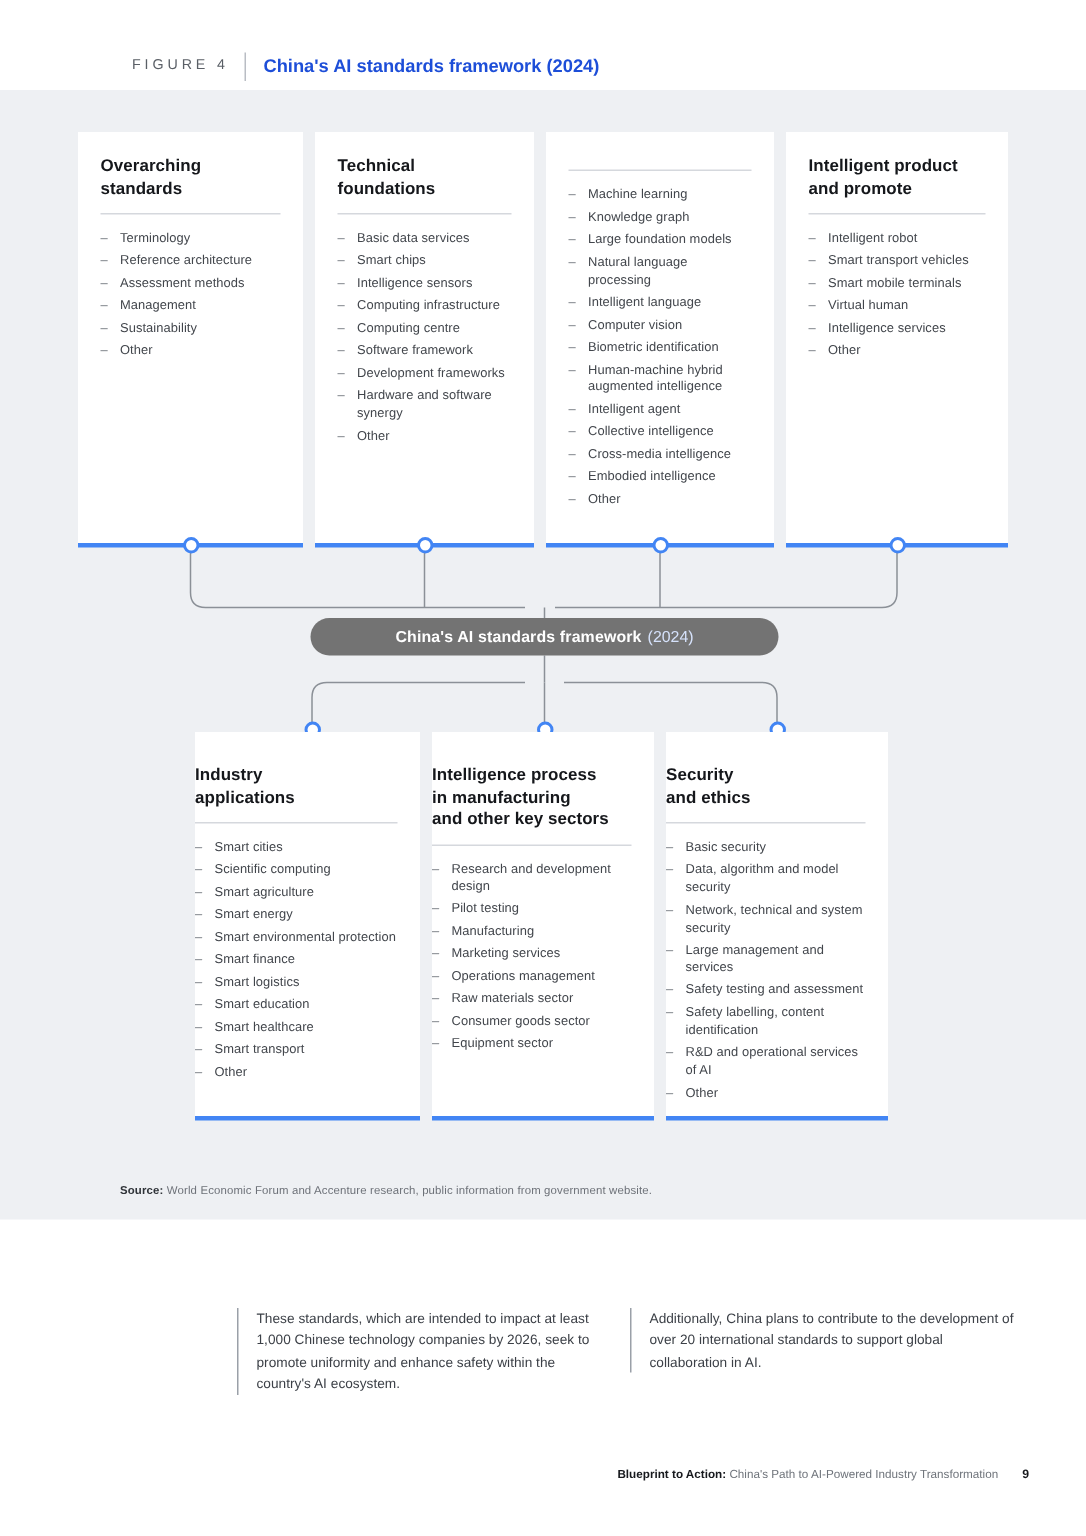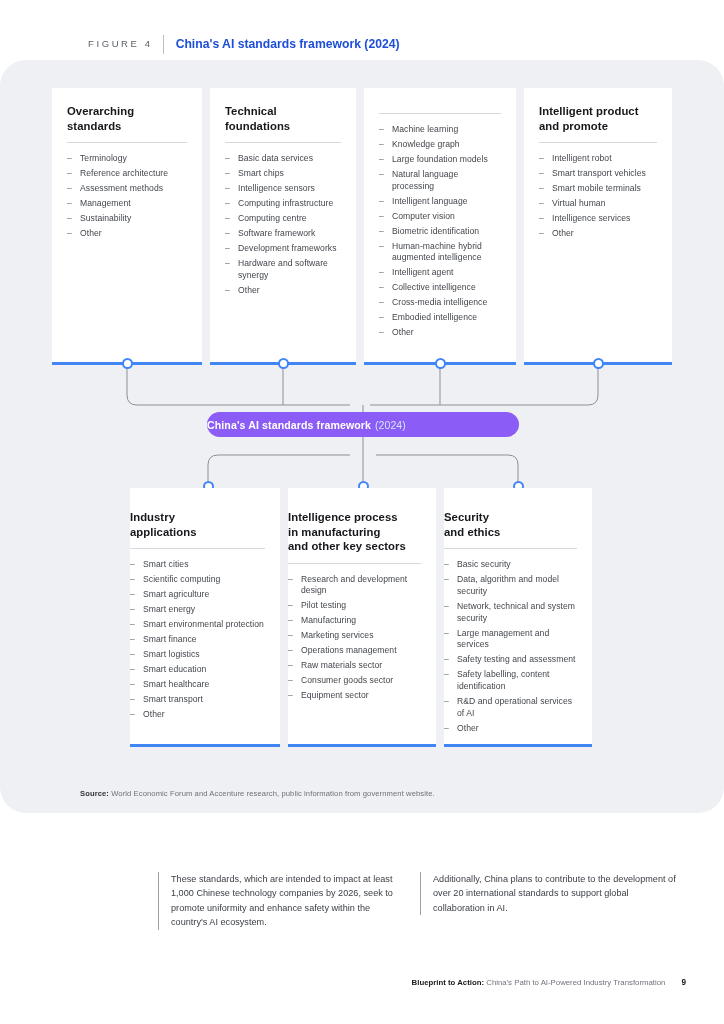--- a/index.html
+++ b/index.html
@@ -28,21 +28,20 @@
     width:1px;height:19px;background:#b9bdc4;margin:0 12px 0 10px;
   }
   .fig-title{
     font-size:12.2px;font-weight:700;color:#1d4ed8;line-height:1;
   }
 
   
   .canvas{
     position:absolute;left:0;top:60px;width:724px;height:753px;
     background:#eef0f3;
-    border-radius:26px;
   }
 
   
   .card{
     position:absolute;background:#ffffff;box-sizing:border-box;
   }
   .card-title{
     font-size:11.3px;font-weight:700;color:#15171b;
     line-height:14.5px;letter-spacing:0.05px;
   }
@@ -75,22 +74,22 @@
     position:absolute;width:11px;height:11px;border-radius:50%;
     background:#ffffff;border:2.2px solid #4285f4;box-sizing:border-box;
   }
 
   
   .wires{position:absolute;left:0;top:0;width:724px;height:753px;}
 
   
   .pill{
     position:absolute;left:207px;top:412px;width:312px;height:25px;
-    border-radius:13px;background:#8b5cf6;
-    display:flex;align-items:center;
+    border-radius:13px;background:#737373;
+    display:flex;align-items:center;justify-content:center;
   }
   .pill-main{
     font-size:10.6px;font-weight:700;color:#ffffff;letter-spacing:0.1px;
   }
   .pill-year{
     font-size:10.6px;font-weight:400;color:#d6e2fb;margin-left:4px;
   }
 
   
   .bot-card{top:488px;padding:22px 15px 0 0;}

